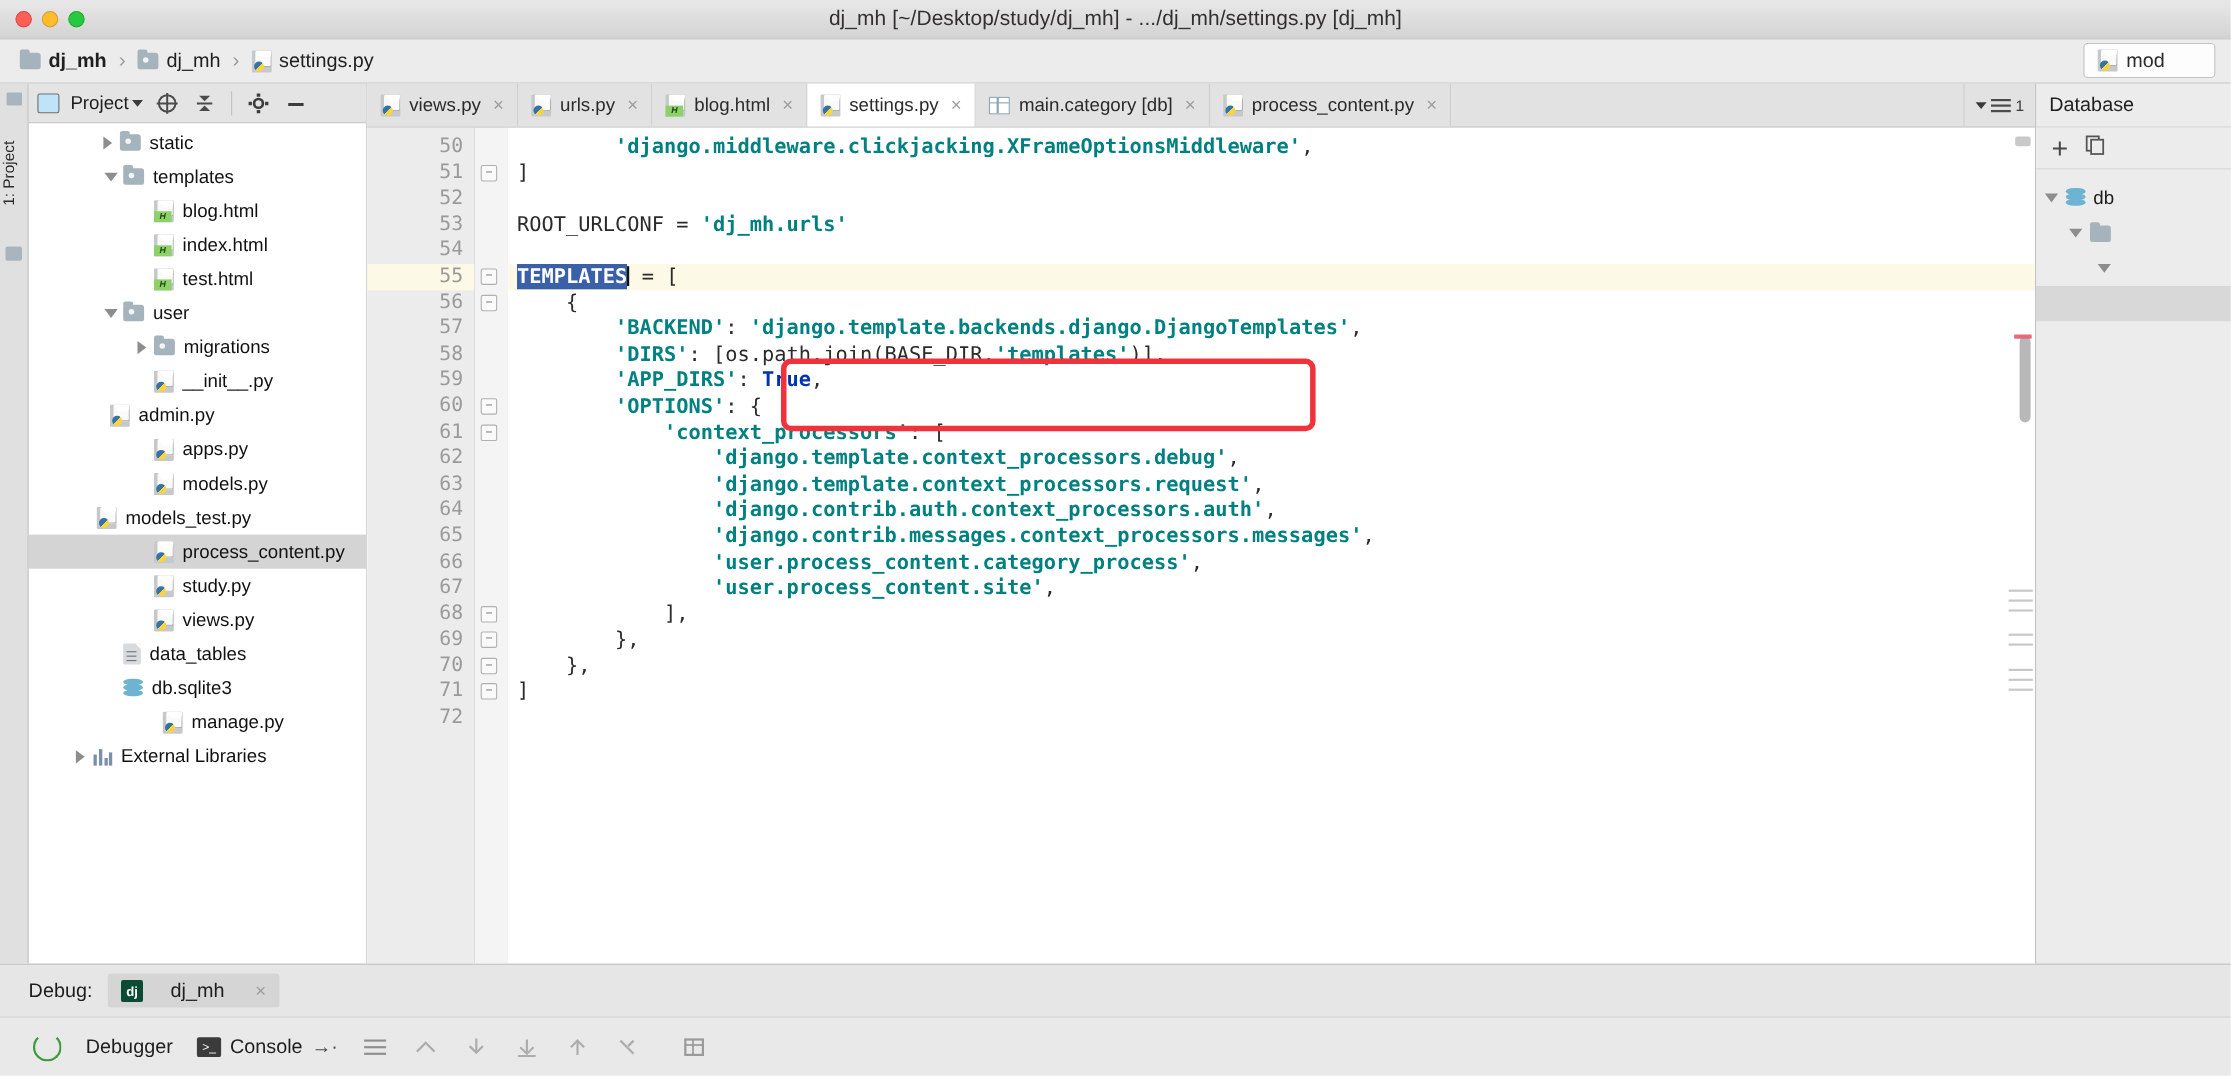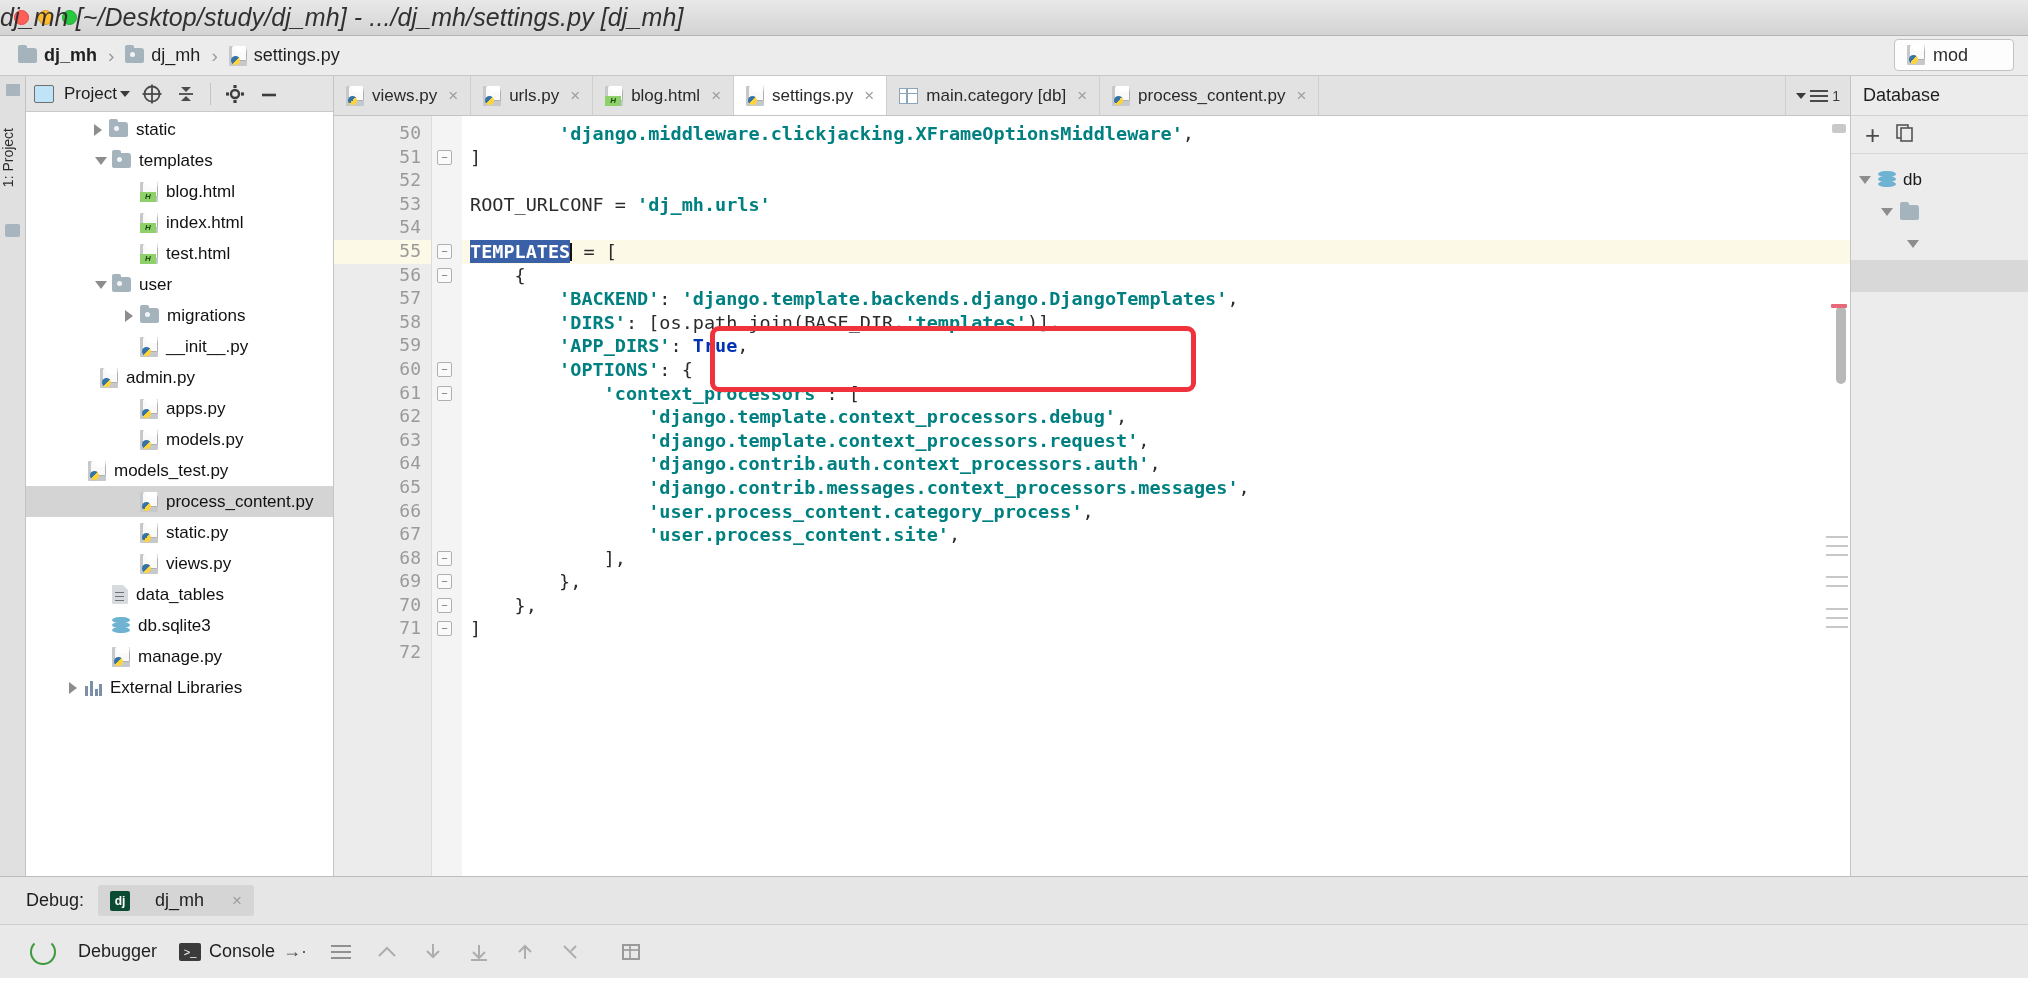--- a/index.html
+++ b/index.html
@@ -16,22 +16,22 @@
     background: linear-gradient(#e8e8e8, #d3d3d3);
     border-bottom: 1px solid #b4b4b4;
     display: flex; align-items: center; position: relative;
   }
   .traffic { display: flex; gap: 9px; padding-left: 14px; }
   .tl { width: 15px; height: 15px; border-radius: 50%; }
   .tl.red { background: #ff5f57; border: 1px solid #e0443e; }
   .tl.yellow { background: #febc2e; border: 1px solid #d89d26; }
   .tl.green { background: #28c840; border: 1px solid #1dab2f; }
   .win-title {
-    position: absolute; left: 0; right: 0; text-align: left;
-    font-size: 25px; color: #32302f; letter-spacing: .1px; font-style: italic;
+    position: absolute; left: 0; right: 0; text-align: center;
+    font-size: 19px; color: #32302f; letter-spacing: .1px;
   }
 
   
   .navbar {
     height: 40px; flex: 0 0 40px; background: #ececec;
     border-bottom: 1px solid #c8c8c8;
     display: flex; align-items: center; padding-left: 14px; gap: 4px;
     position: relative;
   }
   .crumb { display: flex; align-items: center; gap: 7px; padding: 2px 4px; font-size: 18px; color: #1f1f1f; }
@@ -412,21 +412,21 @@
             </span>
             <span class="tlabel">process_content.py</span>
           </div>
           <div class="tnode" style="padding-left: 92px;">
             <span class="tw"></span>
             <span class="ico ico-py">
               <i class="pg"></i>
               <i class="fold"></i>
               <i class="pb"></i>
             </span>
-            <span class="tlabel">static.py</span>
+            <span class="tlabel">study.py</span>
           </div>
           <div class="tnode" style="padding-left: 92px;">
             <span class="tw"></span>
             <span class="ico ico-py">
               <i class="pg"></i>
               <i class="fold"></i>
               <i class="pb"></i>
             </span>
             <span class="tlabel">views.py</span>
           </div>
@@ -441,21 +441,21 @@
           </div>
           <div class="tnode" style="padding-left: 64px;">
             <span class="tw"></span>
             <span class="ico ico-db">
               <i class="c1"></i>
               <i class="c2"></i>
               <i class="c3"></i>
             </span>
             <span class="tlabel">db.sqlite3</span>
           </div>
-          <div class="tnode" style="padding-left: 64px;">
+          <div class="tnode" style="padding-left: 100px;">
             <span class="tw"></span>
             <span class="ico ico-py">
               <i class="pg"></i>
               <i class="fold"></i>
               <i class="pb"></i>
             </span>
             <span class="tlabel">manage.py</span>
           </div>
           <div class="tnode" style="padding-left: 36px;">
             <span class="tw">

